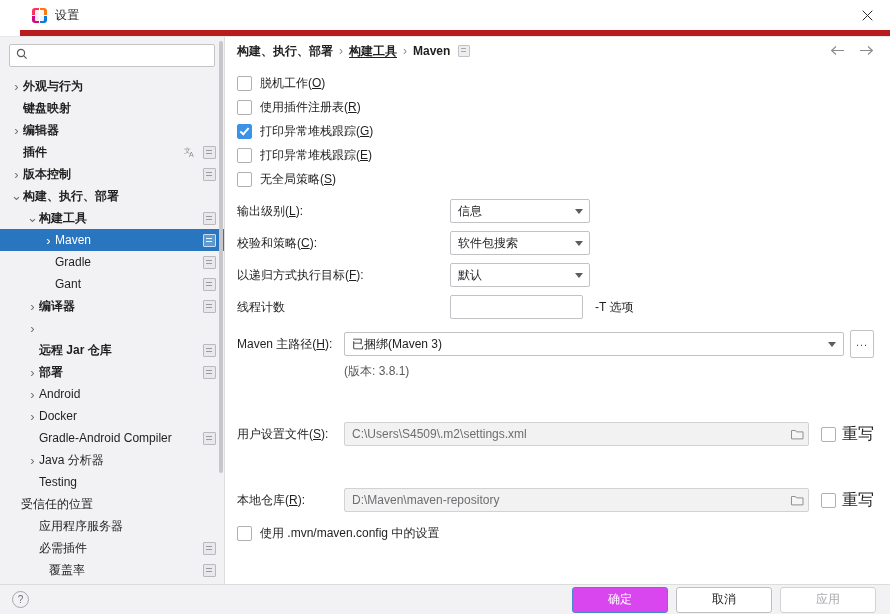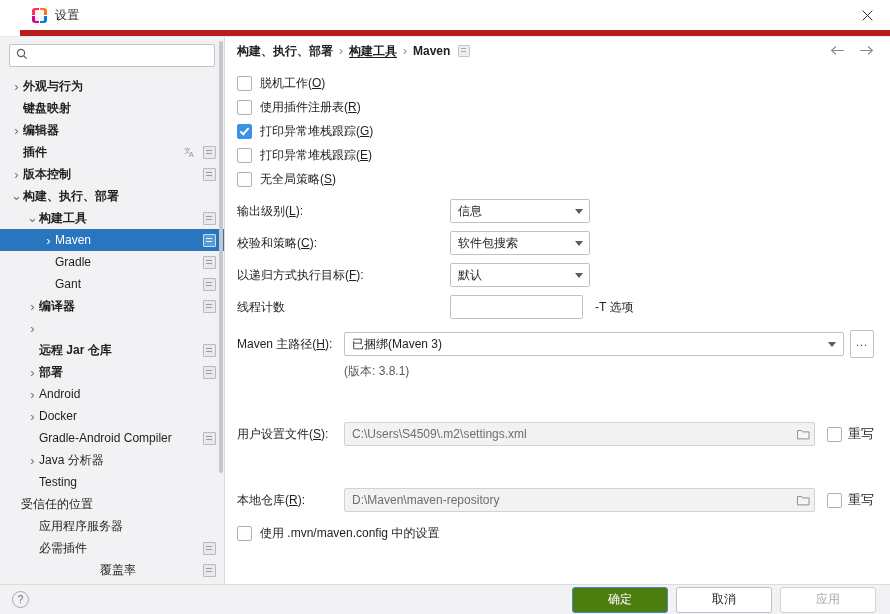--- a/index.html
+++ b/index.html
@@ -295,21 +295,21 @@
     background: #ffffff;
     display: flex; align-items: center; justify-content: center;
     color: #4a4a4e; font-size: 11px; letter-spacing: 1px;
     flex: 0 0 auto;
     line-height: 1;
     padding-bottom: 4px;
   }
   .override {
     display: flex; align-items: center;
     margin-left: 12px; flex: 0 0 auto;
-    font-size: 13px;
+    font-size: 16px;
   }
   .override .cb { margin-right: 6px; }
   .version-row {
     height: 24px;
     display: flex; align-items: center;
     padding-left: 107px;
     font-size: 12px;
     color: #5a5a5e;
   }
 
@@ -339,21 +339,21 @@
     min-width: 74px;
     border-radius: 3px;
     border: 1px solid #c0c0c4;
     background: #ffffff;
     color: #1f1f1f;
     font-size: 12px;
     display: flex; align-items: center; justify-content: center;
     padding: 0 10px;
   }
   .btn.primary {
-    background: #4d7c0f;
+    background: #d946ef;
     border-color: #4a87c8;
     color: #ffffff;
   }
   .btn.disabled { color:#a9a9ae; border-color:#d3d3d6;}
 </style>
 </head>
 <body>
 
 <div class="window">
 
@@ -484,21 +484,21 @@
           </div>
           <div class="tree-row" style="padding-left: 26px;">
             <span class="arrow blank" style="font-size: 13px;">›</span>
             <span class="label">应用程序服务器</span>
           </div>
           <div class="tree-row" style="padding-left: 26px;">
             <span class="arrow blank" style="font-size: 13px;">›</span>
             <span class="label">必需插件</span>
             <span class="badge"></span>
           </div>
-          <div class="tree-row" style="padding-left: 26px; text-align: center;">
+          <div class="tree-row" style="padding-left: 36px;">
             <span class="arrow blank" style="font-size: 13px;">›</span>
             <span class="label">覆盖率</span>
             <span class="badge"></span>
           </div>
           <div class="tree-row" style="padding-left: 26px;">
             <span class="arrow blank" style="font-size: 13px;">›</span>
             <span class="label">软件包搜索</span>
             <span class="badge"></span>
           </div>
         </div>

